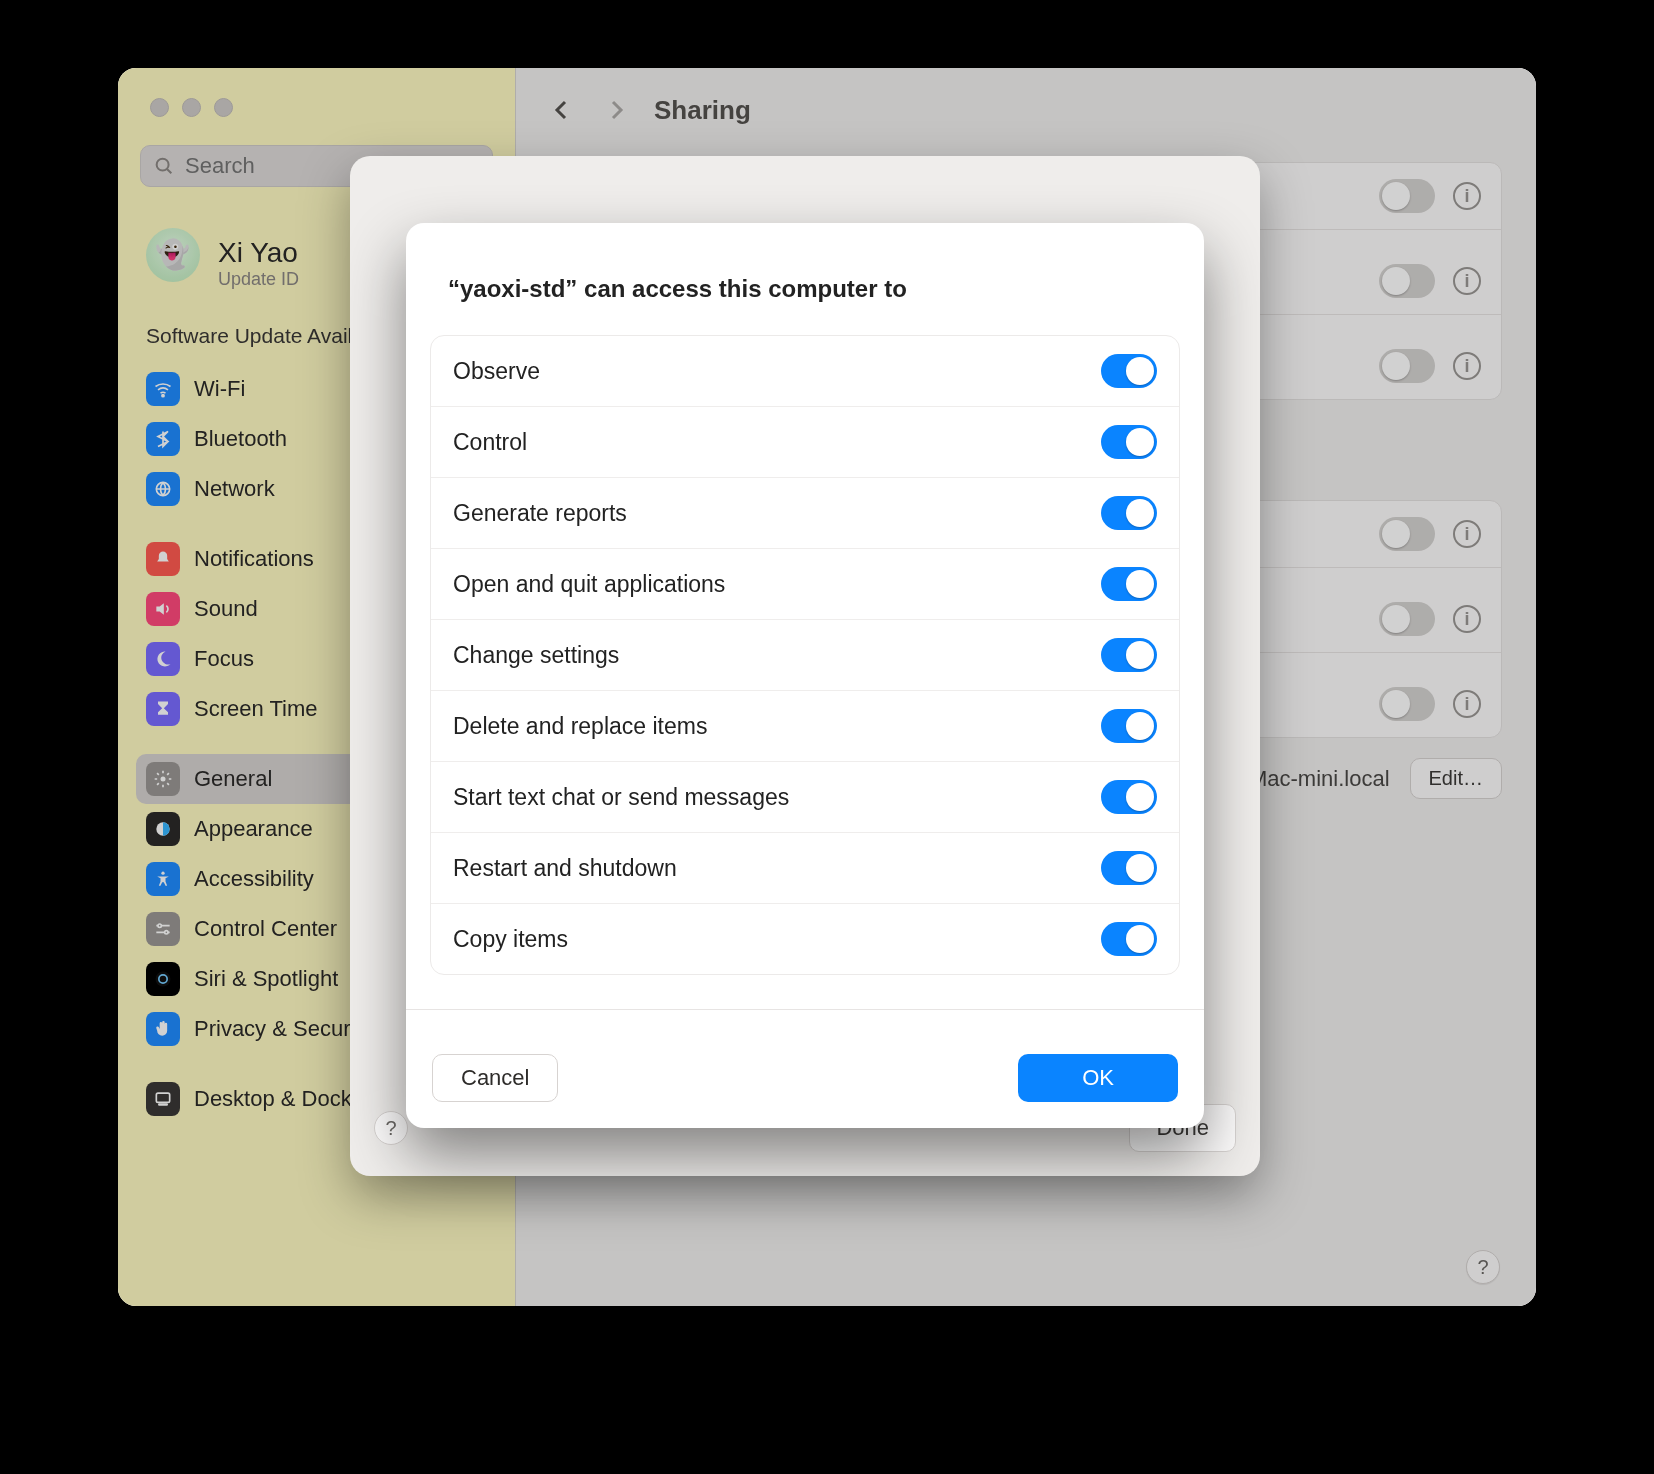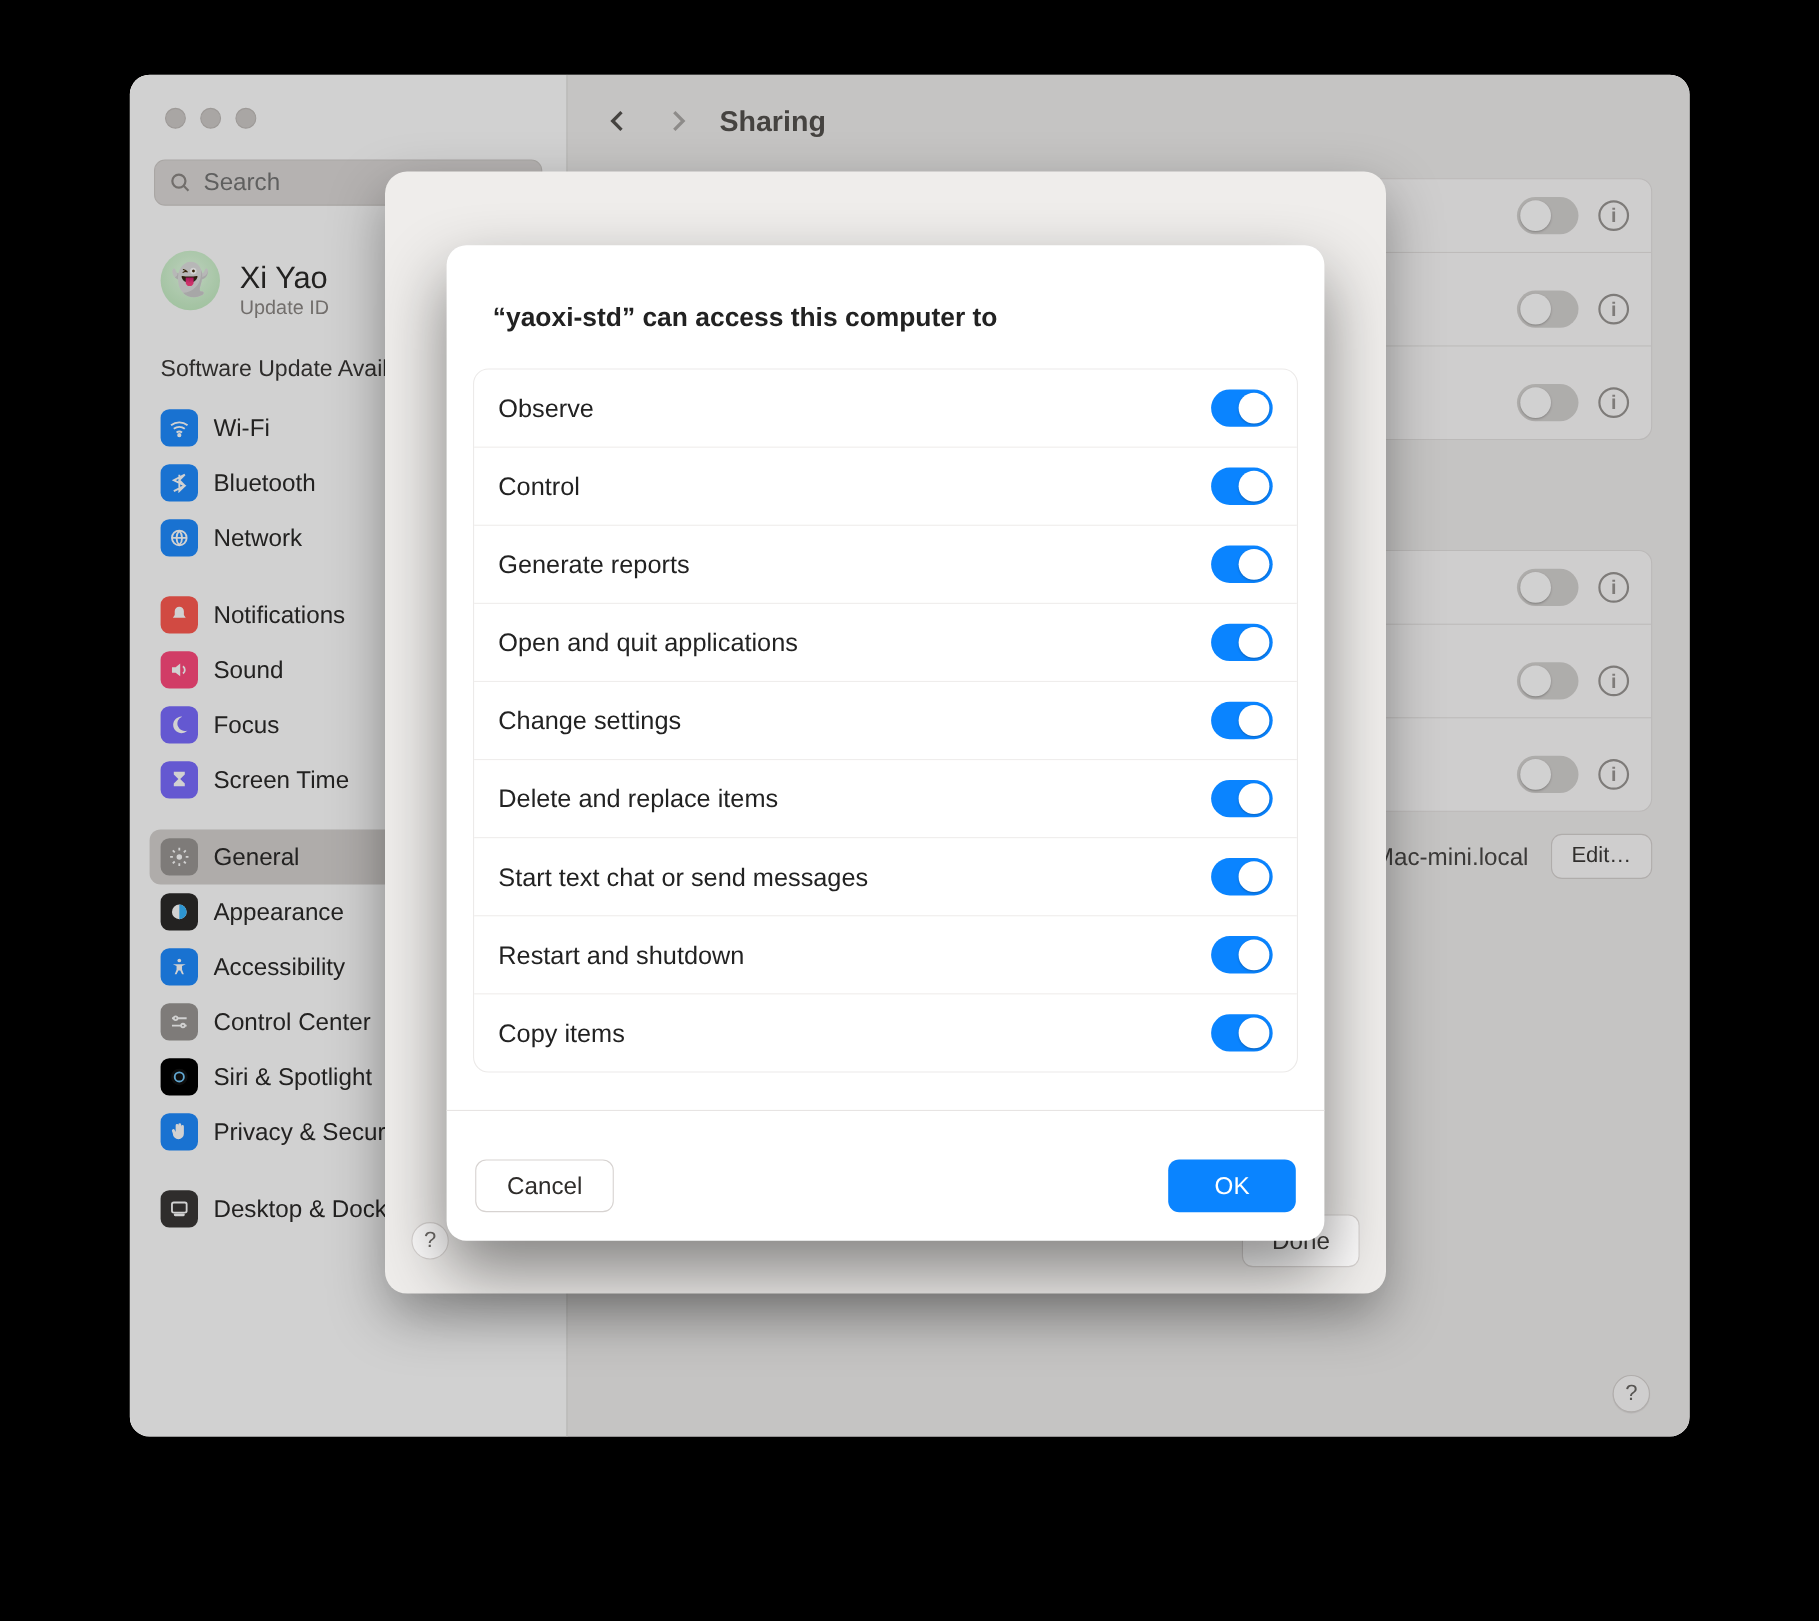--- a/index.html
+++ b/index.html
@@ -5,21 +5,21 @@
   * { box-sizing: border-box; margin: 0; padding: 0; }
   html, body { width: 1654px; height: 1474px; background: #000; font-family: -apple-system, "Helvetica Neue", Arial, sans-serif; }
   .stage { position: relative; width: 1654px; height: 1474px; }
 
   
   .window {
     position: absolute; left: 118px; top: 68px; width: 1418px; height: 1238px;
     background: #ece9e7; border-radius: 18px; box-shadow: 0 30px 60px rgba(0,0,0,.5);
     overflow: hidden; display: flex;
   }
-  .sidebar { width: 398px; background: #ffffff; border-right: 1px solid #d6d3d1; display: flex; flex-direction: column; padding: 0; }
+  .sidebar { width: 398px; background: #fef9c3; border-right: 1px solid #d6d3d1; display: flex; flex-direction: column; padding: 0; }
   .winbtns { display: flex; gap: 13px; padding: 30px 0 22px 32px; }
   .winbtn { width: 19px; height: 19px; border-radius: 50%; background: #cfcbc9; border: 1px solid #c0bcb9; }
   .search {
     display: flex; align-items: center; gap: 10px; margin: 6px 22px 18px 22px;
     background: #dddad8; border: 1px solid #cfcbc9; border-radius: 10px; padding: 7px 12px;
     color: #8b8784;
   }
   .search input { border: none; background: transparent; font-size: 22px; color: #8b8784; outline: none; width: 100%; }
   .mag { width: 22px; height: 22px; display: inline-flex; }
   .account { display: flex; gap: 18px; align-items: center; padding: 14px 22px 26px 28px; }
@@ -120,21 +120,21 @@
   .perm-item:last-child { border-bottom: 0; align-items: center; }
   .perm-sep { height: 1px; background: #e7e4e3; margin-top: 34px; }
   .perm-buttons {
     display: flex; justify-content: space-between; gap: 16px; padding: 22px 26px 26px 26px; margin-top: auto;
   }
   .btn-cancel {
     background: #fff; border: 1px solid #d7d3d1; border-radius: 10px; padding: 10px 28px;
     font-size: 22px; color: #2e2c2a;
   }
   .btn-ok {
-    background: #0a84ff; color: #fff; border: none; border-radius: 10px; padding: 10px 42px;
+    background: #0a84ff; color: #fff; border: none; border-radius: 10px; padding: 10px 64px;
     font-size: 22px; font-weight: 500;
   }
 
   
   .dim {
     position: absolute; inset: 0; background: rgba(0,0,0,.18); border-radius: 18px;
   }
 </style>
 </head>
 <body>

